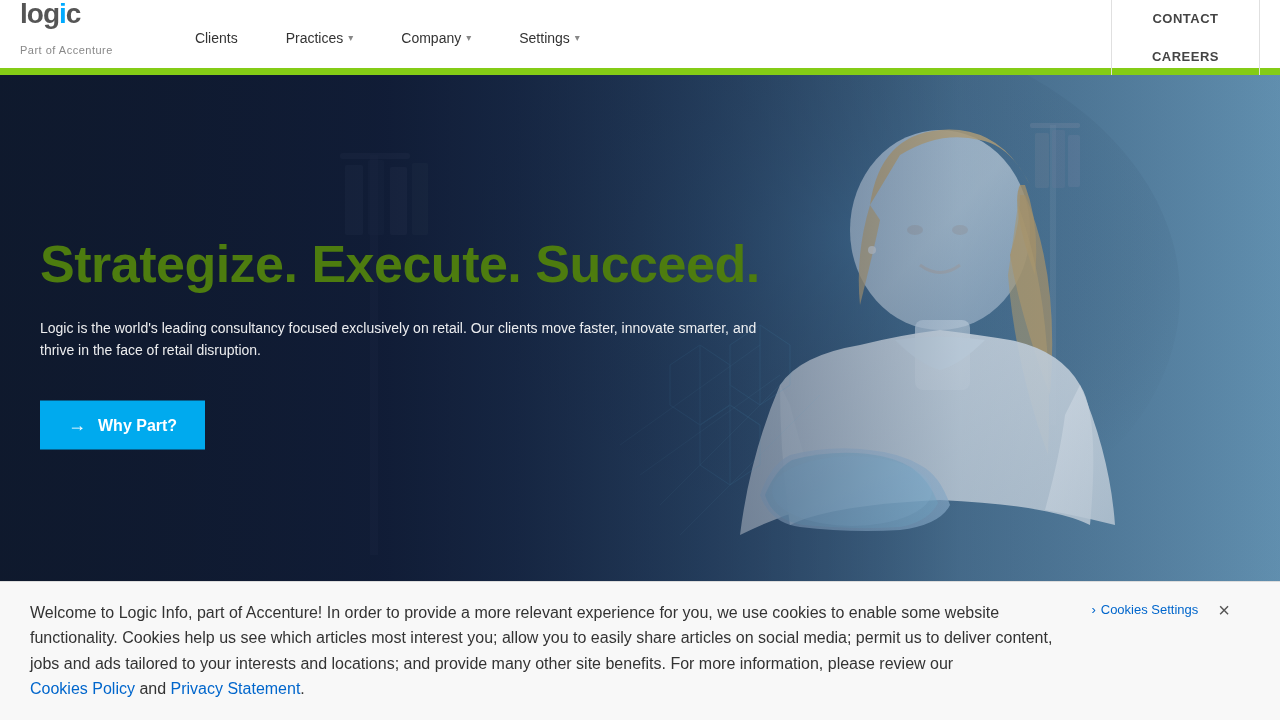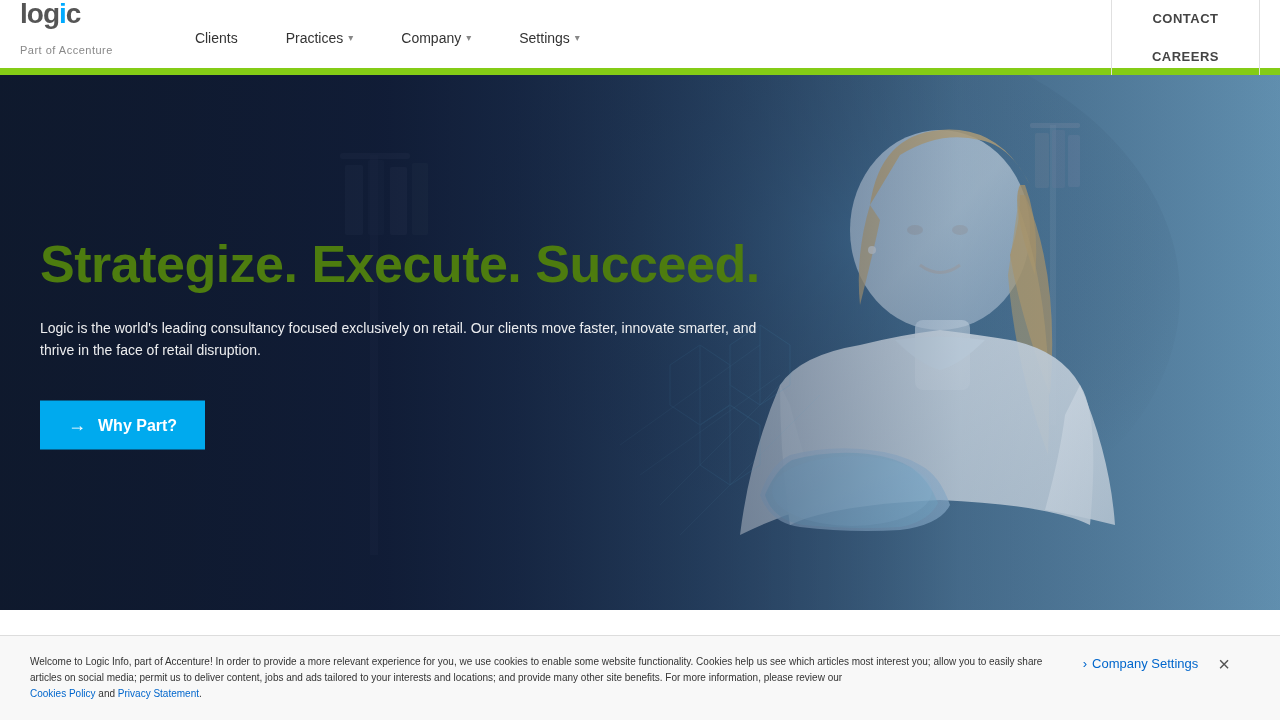--- a/index.html
+++ b/index.html
@@ -157,21 +157,21 @@
       right: 0;
       background: #f8f8f8;
       border-top: 1px solid #ddd;
       padding: 18px 50px 18px 30px;
       z-index: 200;
       display: flex;
       align-items: flex-start;
       gap: 20px;
     }
     .cookie-text {
-      font-size: 10px;
+      font-size: 16px;
       color: #333;
       line-height: 1.6;
       flex: 1;
     }
     .cookie-link {
       color: #0066cc;
       cursor: pointer;
     }
     .cookie-settings-btn {
       display: flex;
@@ -347,16 +347,16 @@
 </section>
 
 <div class="cookie-banner">
   <div class="cookie-text">
     <span>Welcome to Logic Info, part of Accenture! In order to provide a more relevant experience for you, we use cookies to enable some website functionality. Cookies help us see which articles most interest you; allow you to easily share articles on social media; permit us to deliver content, jobs and ads tailored to your interests and locations; and provide many other site benefits. For more information, please review our</span>
     <br>
     <a class="cookie-link">Cookies Policy</a><span> and </span><a class="cookie-link">Privacy Statement</a><span>.</span>
   </div>
   <div class="cookie-settings-btn">
     <span>›</span>
-    <span>Company Settings</span>
+    <span>Cookies Settings</span>
   </div>
   <div class="cookie-close">×</div>
 </div>
 
 </body></html>

